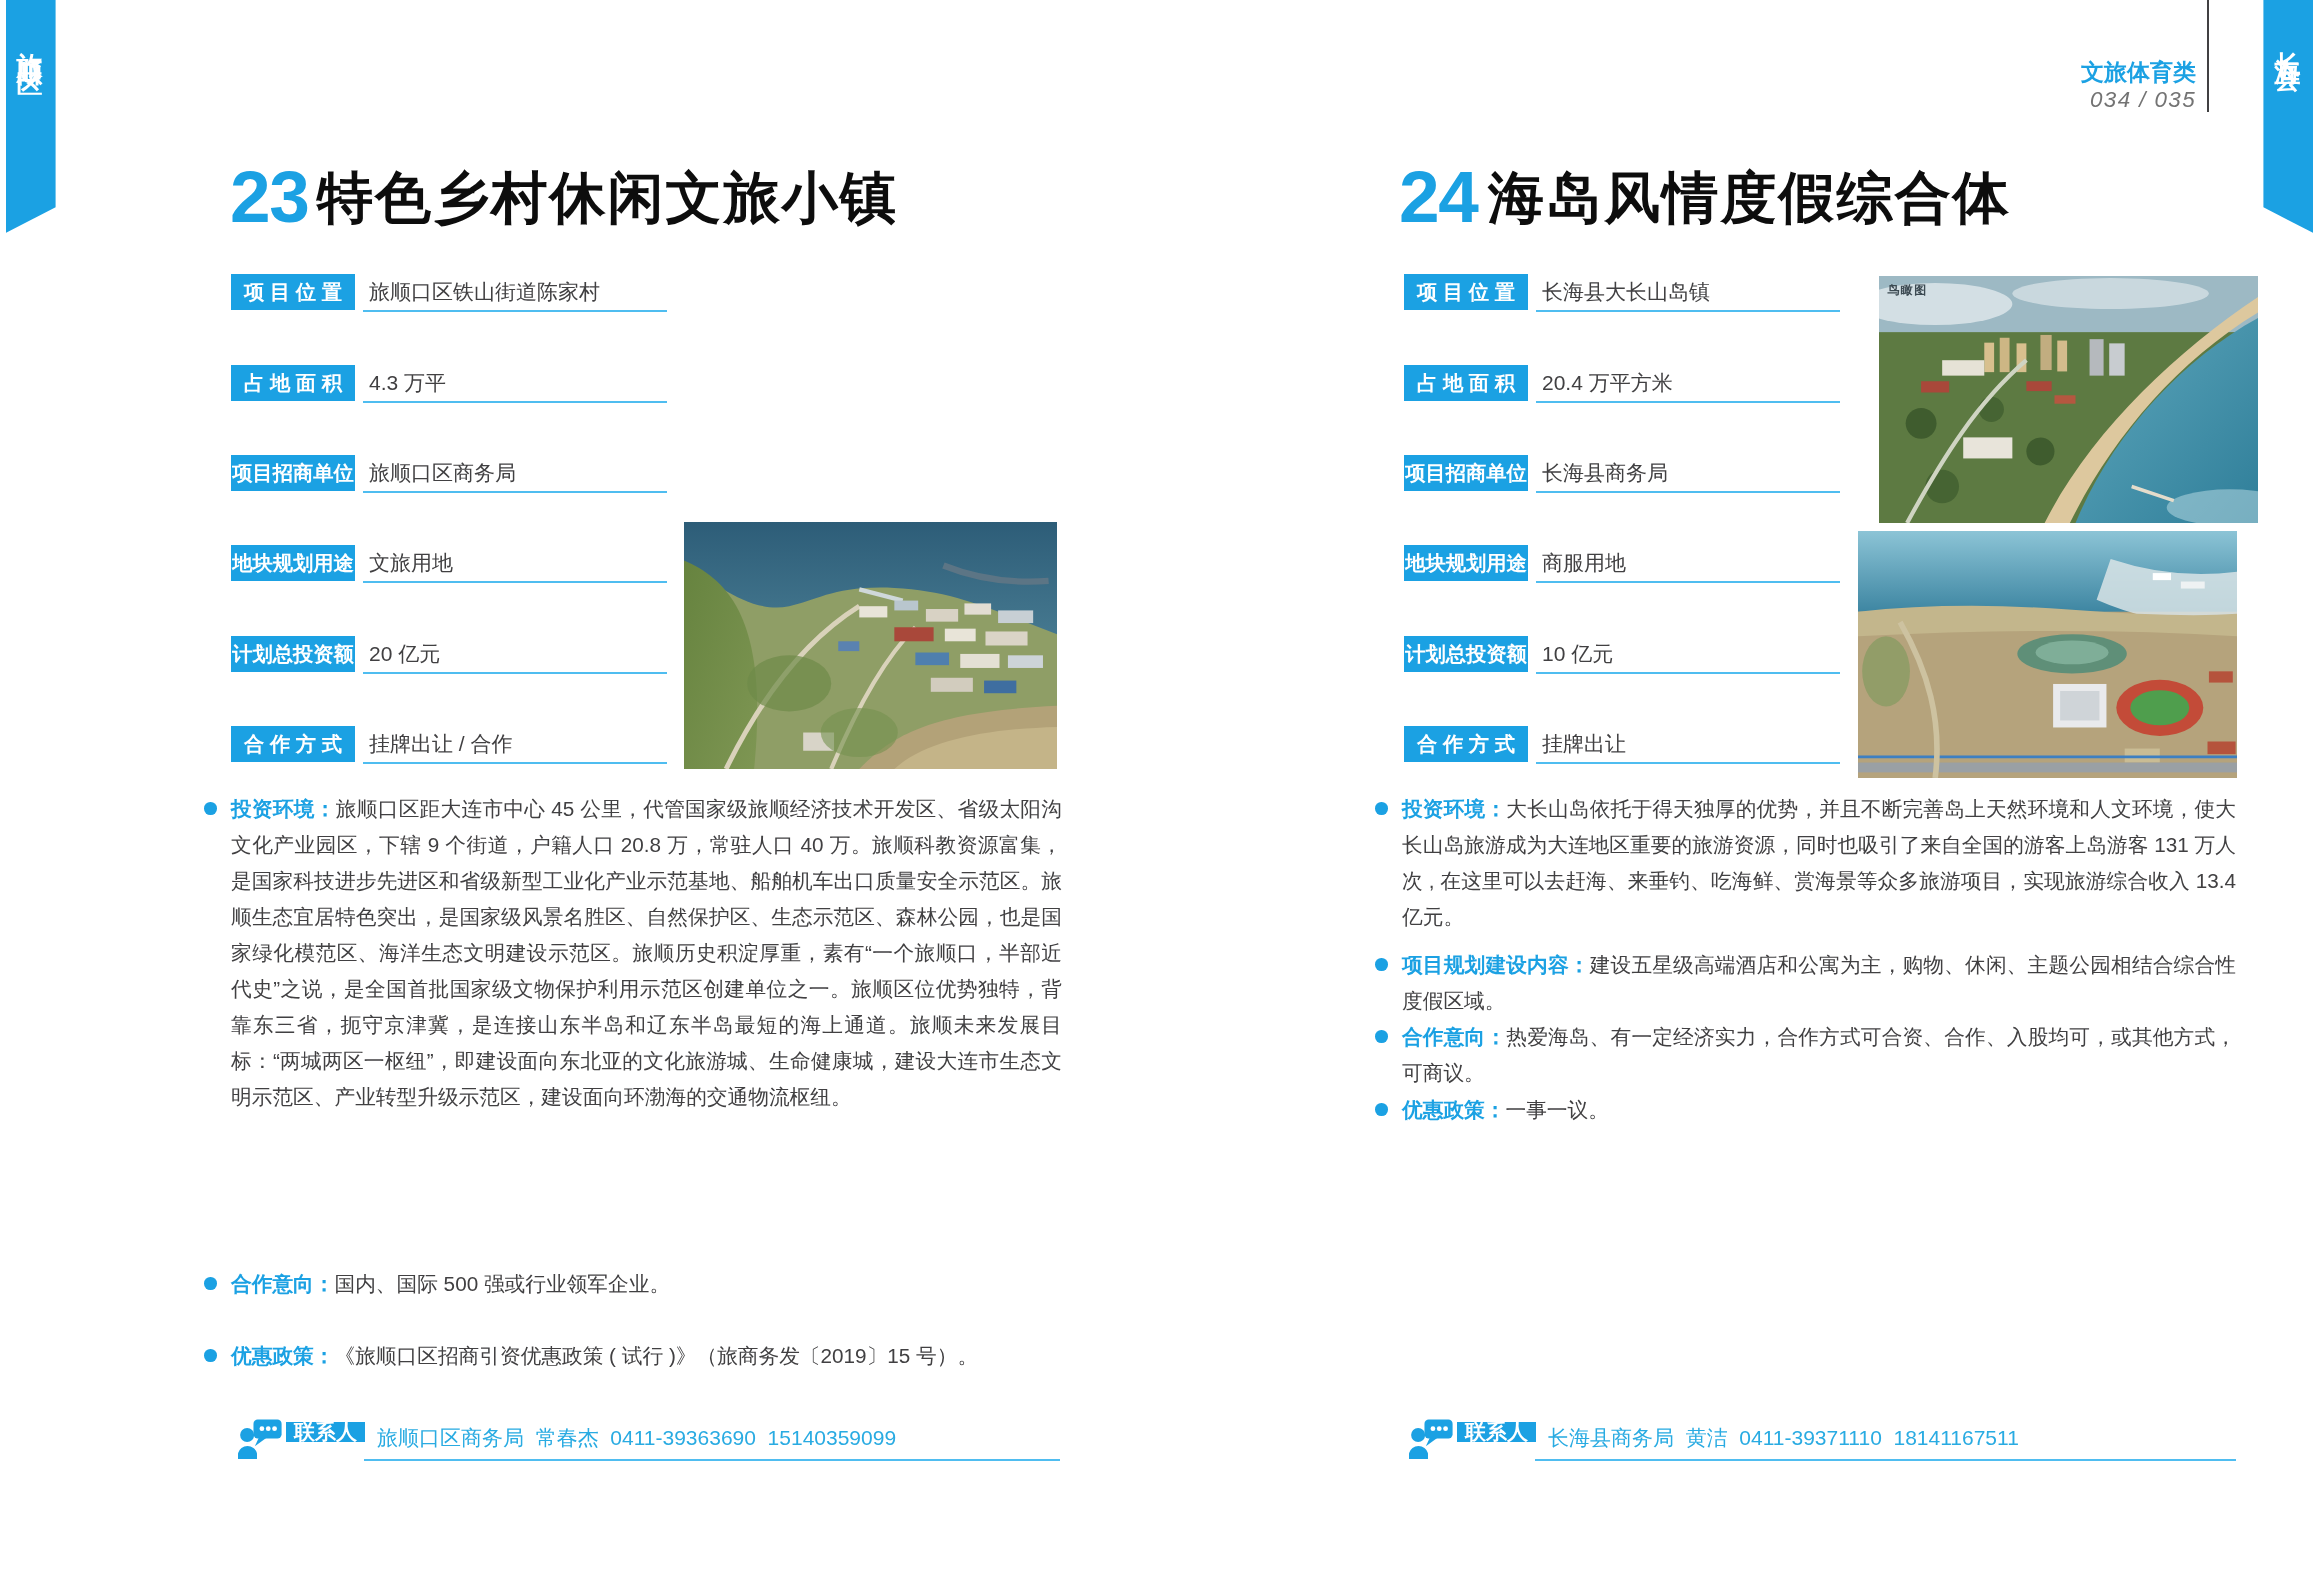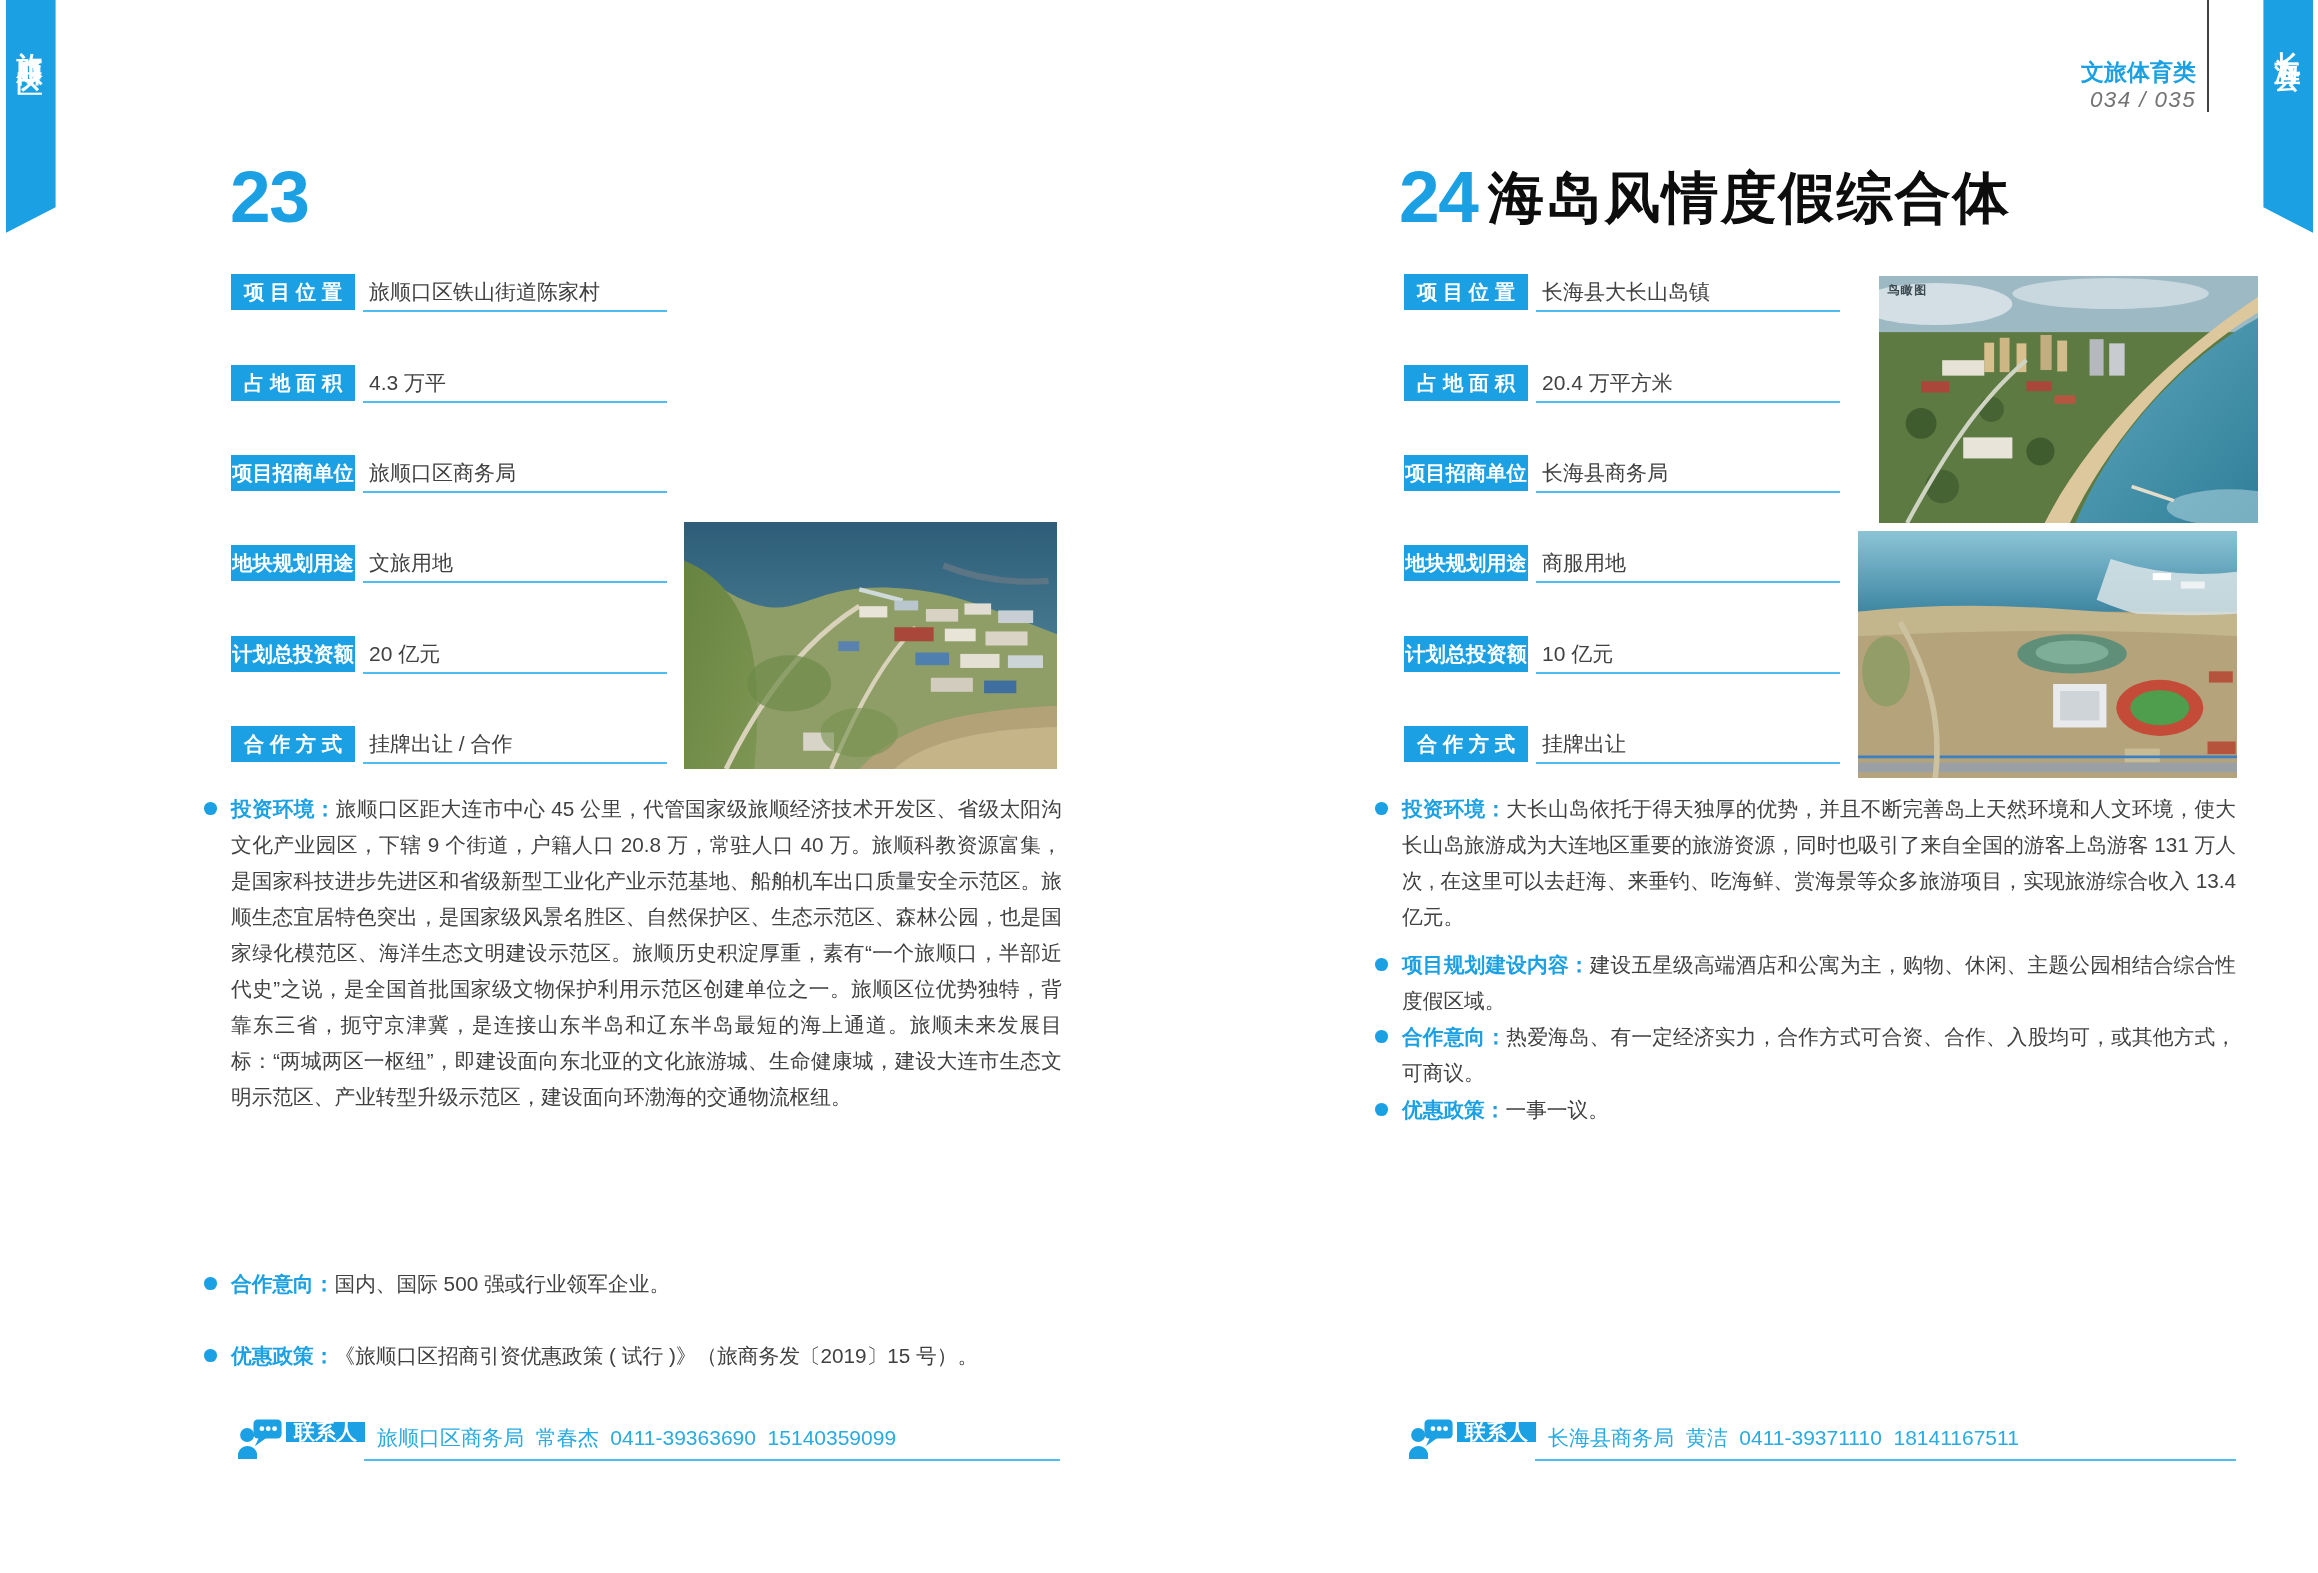--- a/index.html
+++ b/index.html
@@ -67,20 +67,21 @@
     <span>长海县</span>
   </div>
 
   <div class="hdr-rule"></div>
   <div class="hdr">
     <div class="cat">文旅体育类</div>
     <div class="pg">034 / 035</div>
   </div>
 
   <div class="pnum" style="left:230px;top:160px;">23</div>
+  <div class="ptitle" style="left:317px;top:168px;">特色乡村休闲文旅小镇</div>
 
   <div class="frow" style="left:231px;top:274px;">
     <div class="flabel">项 目 位 置</div>
     <div class="fvalue">旅顺口区铁山街道陈家村</div>
     <div class="fline"></div>
   </div>
   <div class="frow" style="left:231px;top:365px;">
     <div class="flabel">占 地 面 积</div>
     <div class="fvalue">4.3 万平</div>
     <div class="fline"></div>

